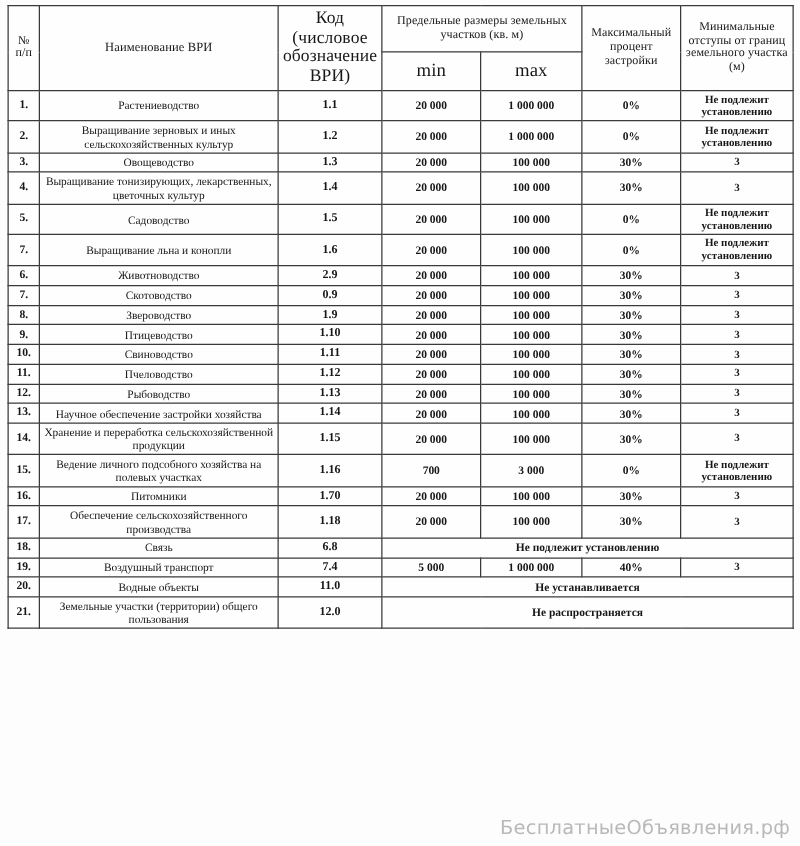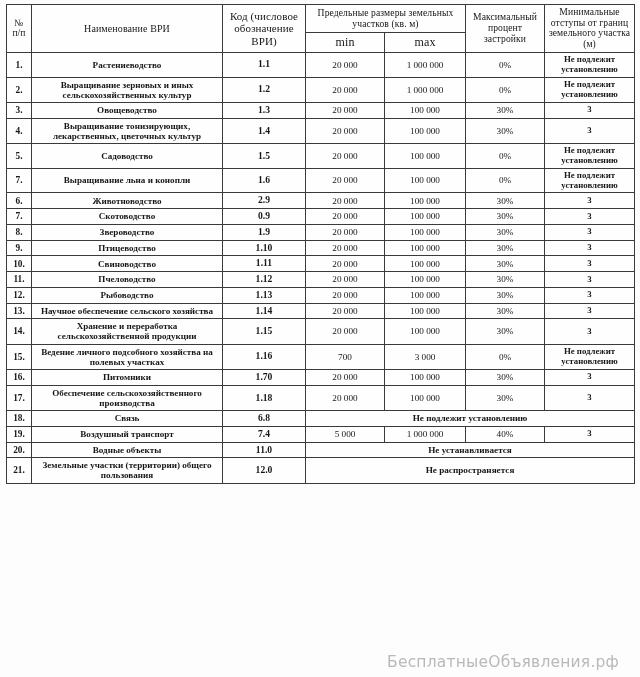--- a/index.html
+++ b/index.html
@@ -46,50 +46,50 @@
   }
 
   
   thead th {
     font-size: 9.2px;
     font-weight: bold;
     letter-spacing: 0.1px;
   }
   thead th.hdr-num { font-size: 9.6px; }
   thead th.hdr-name { font-size: 10px; }
-  thead th.hdr-code { font-size: 11px; }
+  thead th.hdr-code { font-size: 14px; }
   thead th.hdr-span { font-size: 9.6px; }
-  thead th.hdr-minmax { font-size: 12px; font-weight: normal; }
+  thead th.hdr-minmax { font-size: 15px; font-weight: normal; }
 
   
   tbody td { font-size: 8.9px; }
   tbody td.c-num { font-size: 9.3px; font-weight: bold; }
-  tbody td.c-name { font-size: 9.1px; font-weight: bold; }
+  tbody td.c-name { font-size: 9.1px; font-weight: normal; }
   tbody td.c-code { font-size: 9.6px; font-weight: bold; }
   tbody td.c-min,
   tbody td.c-max,
-  tbody td.c-pct { font-size: 9.2px; font-weight: normal; }
+  tbody td.c-pct { font-size: 9.2px; font-weight: bold; }
   tbody td.c-off { font-size: 8.8px; font-weight: bold; }
   tbody td.c-merged { font-size: 9.2px; font-weight: bold; }
 
   td.align-left { text-align: left; padding-left: 7px; }
   td.strong-max { font-weight: bold; }
 
   
   col.w-num   { width: 25px; }
   col.w-name  { width: 191px; }
   col.w-code  { width: 83px; }
   col.w-min   { width: 79px; }
   col.w-max   { width: 81px; }
   col.w-pct   { width: 79px; }
   col.w-off   { width: 90px; }
 
   .watermark {
     position: absolute;
-    right: 21px;
+    right: 8px;
     bottom: 6px;
     font-family: "DejaVu Sans", "Liberation Sans", sans-serif;
     font-size: 15.5px;
     color: #b9b9b9;
     letter-spacing: 0.2px;
     white-space: nowrap;
     user-select: none;
   }
 </style>
 </head>
@@ -237,21 +237,21 @@
           <td class="c-num">12.</td>
           <td class="c-name">Рыбоводство</td>
           <td class="c-code">1.13</td>
           <td class="c-min">20 000</td>
           <td class="c-max">100 000</td>
           <td class="c-pct">30%</td>
           <td class="c-off">3</td>
         </tr>
         <tr>
           <td class="c-num">13.</td>
-          <td class="c-name">Научное обеспечение сельского хозяйства</td>
+          <td class="c-name">Научное обеспечение застройки хозяйства</td>
           <td class="c-code">1.14</td>
           <td class="c-min">20 000</td>
           <td class="c-max">100 000</td>
           <td class="c-pct">30%</td>
           <td class="c-off">3</td>
         </tr>
         <tr>
           <td class="c-num">14.</td>
           <td class="c-name">Хранение и переработка сельскохозяйственной продукции</td>
           <td class="c-code">1.15</td>

